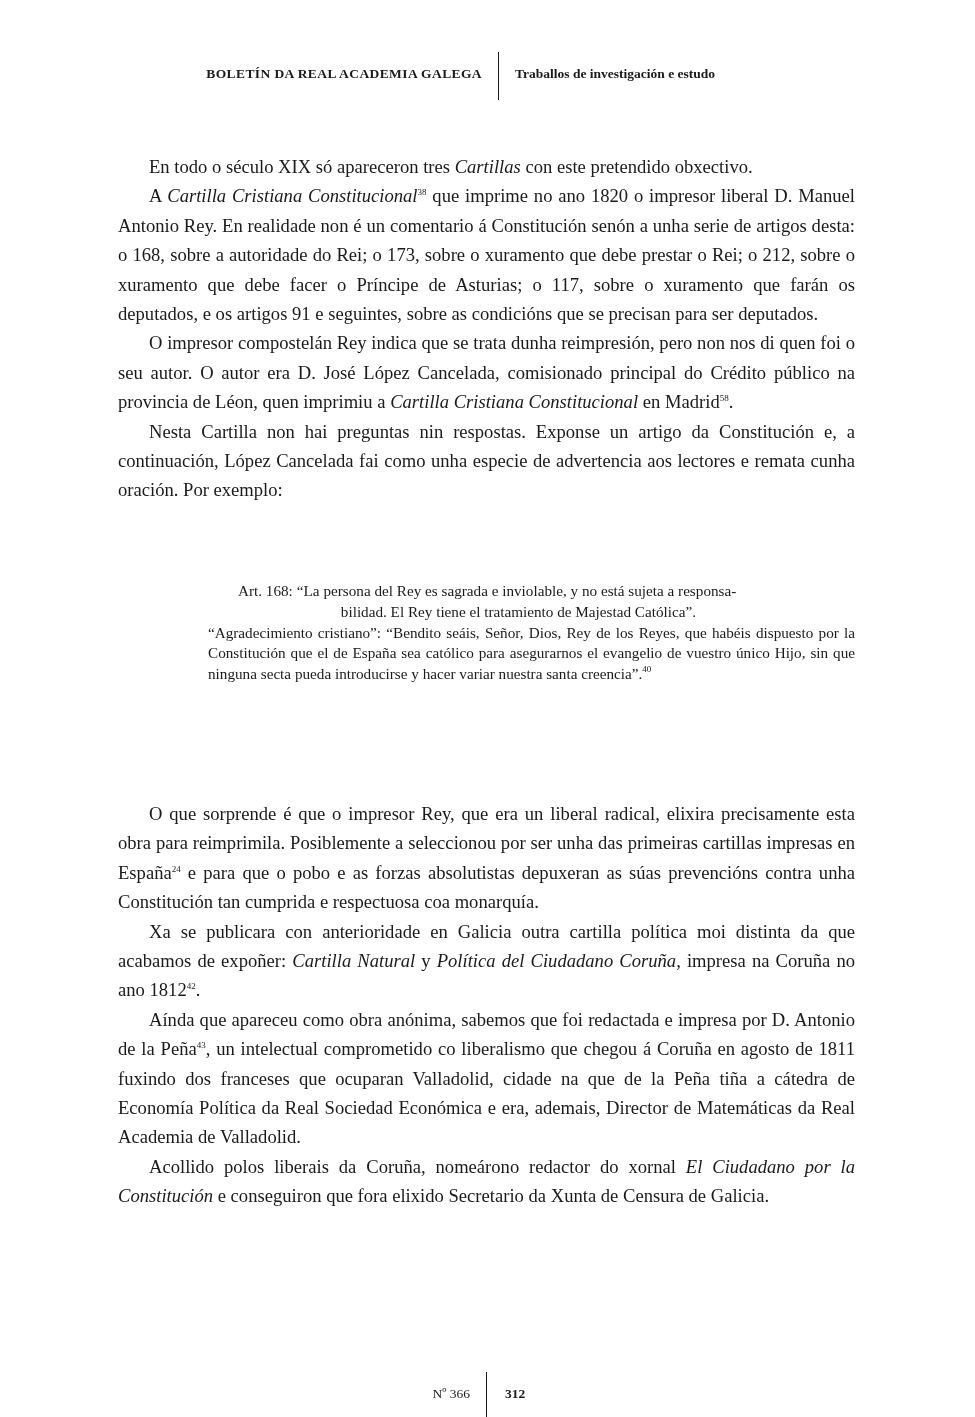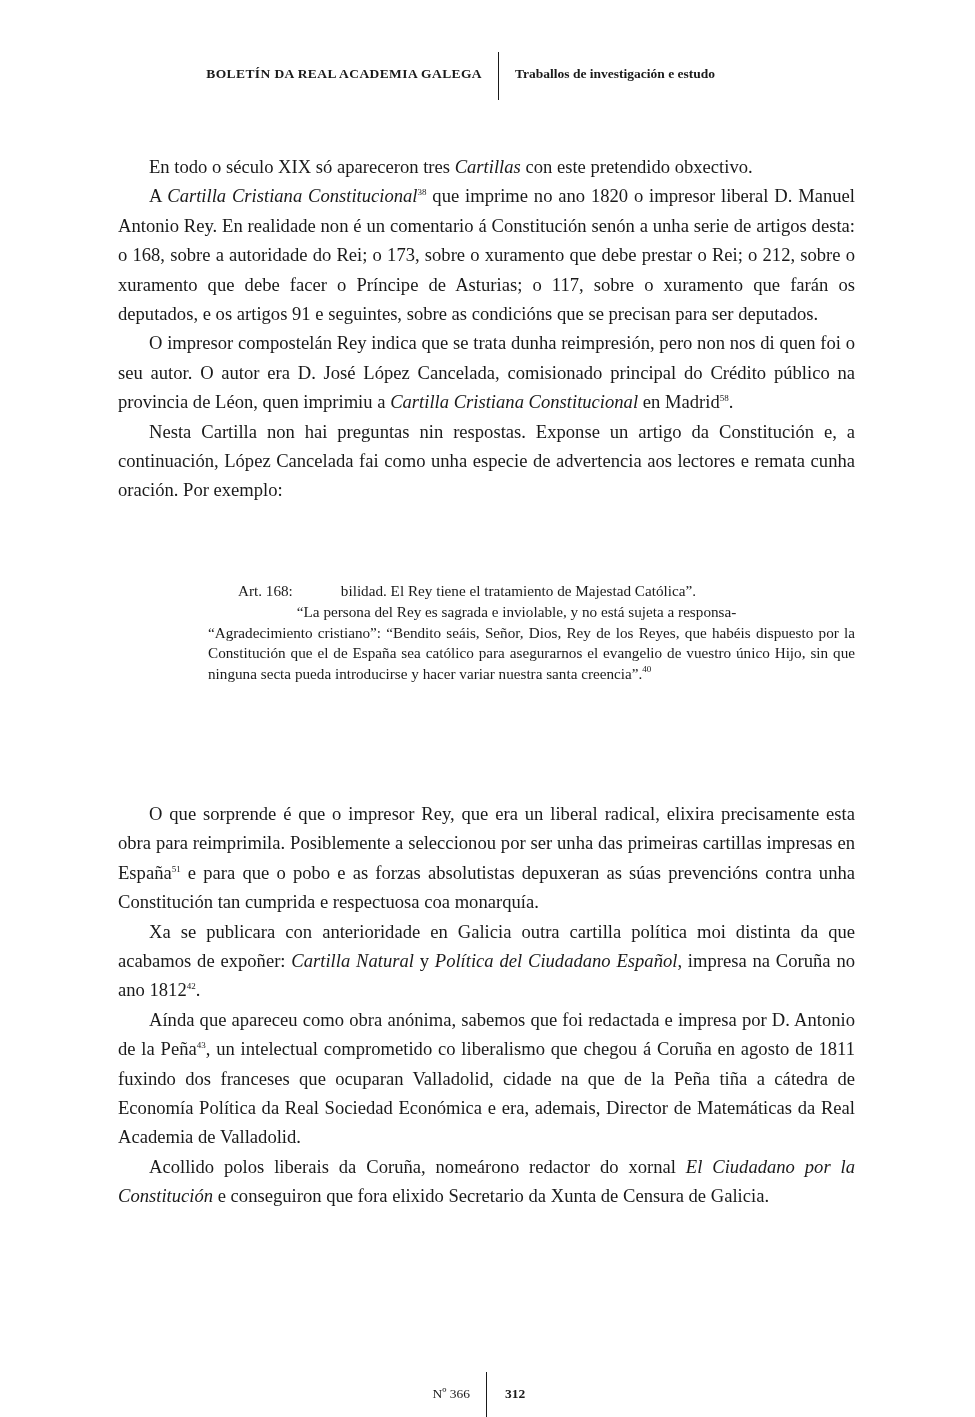--- a/index.html
+++ b/index.html
@@ -69,30 +69,30 @@
     <p>En todo o século XIX só apareceron tres <i>Cartillas</i> con este pretendido obxectivo.</p>
     <p>A <i>Cartilla Cristiana Constitucional</i><sup>38</sup> que imprime no ano 1820 o impresor liberal D. Manuel Antonio Rey. En realidade non é un comentario á Constitución senón a unha serie de artigos desta: o 168, sobre a autoridade do Rei; o 173, sobre o xuramento que debe prestar o Rei; o 212, sobre o xuramento que debe facer o Príncipe de Asturias; o 117, sobre o xuramento que farán os deputados, e os artigos 91 e seguintes, sobre as condicións que se precisan para ser deputados.</p>
     <p>O impresor compostelán Rey indica que se trata dunha reimpresión, pero non nos di quen foi o seu autor. O autor era D. José López Cancelada, comisionado principal do Crédito público na provincia de Léon, quen imprimiu a <i>Cartilla Cristiana Constitucional</i> en Madrid<sup>58</sup>.</p>
     <p>Nesta Cartilla non hai preguntas nin respostas. Exponse un artigo da Constitución e, a continuación, López Cancelada fai como unha especie de advertencia aos lectores e remata cunha oración. Por exemplo:</p>
   </div>
 
 <div class="quote">
   <div class="q-art">
     <span class="art-label">Art. 168:</span>
     <span class="art-body">
+      <span class="cont">“La persona del Rey es sagrada e inviolable, y no está sujeta a responsa-</span>
       <span class="cont" style="padding-left:44px">bilidad. El Rey tiene el tratamiento de Majestad Católica”.</span>
-      <span class="cont">“La persona del Rey es sagrada e inviolable, y no está sujeta a responsa-</span>
     </span>
   </div>
   <p><span>“Agradecimiento cristiano”: “Bendito seáis, Señor, Dios, Rey de los Reyes, que habéis dispuesto por la Constitución que el de España sea católico para asegurarnos el evangelio de vuestro único Hijo, sin que ninguna secta pueda introducirse y hacer variar nuestra santa creencia”.</span><sup>40</sup></p>
 </div>
 
 <div class="body-text-2">
-    <p>O que sorprende é que o impresor Rey, que era un liberal radical, elixira precisamente esta obra para reimprimila. Posiblemente a seleccionou por ser unha das primeiras cartillas impresas en España<sup>51</sup> e para que o pobo e as forzas absolutistas depuxeran as súas prevencións contra unha Constitución tan cumprida e respectuosa coa monarquía.</p>
-    <p>Xa se publicara con anterioridade en Galicia outra cartilla política moi distinta da que acabamos de expoñer: <i>Cartilla Natural</i> y <i>Política del Ciudadano Español</i>, impresa na Coruña no ano 1812<sup>42</sup>.</p>
+    <p>O que sorprende é que o impresor Rey, que era un liberal radical, elixira precisamente esta obra para reimprimila. Posiblemente a seleccionou por ser unha das primeiras cartillas impresas en España<sup>24</sup> e para que o pobo e as forzas absolutistas depuxeran as súas prevencións contra unha Constitución tan cumprida e respectuosa coa monarquía.</p>
+    <p>Xa se publicara con anterioridade en Galicia outra cartilla política moi distinta da que acabamos de expoñer: <i>Cartilla Natural</i> y <i>Política del Ciudadano Coruña</i>, impresa na Coruña no ano 1812<sup>42</sup>.</p>
     <p>Aínda que apareceu como obra anónima, sabemos que foi redactada e impresa por D. Antonio de la Peña<sup>43</sup>, un intelectual comprometido co liberalismo que chegou á Coruña en agosto de 1811 fuxindo dos franceses que ocuparan Valladolid, cidade na que de la Peña tiña a cátedra de Economía Política da Real Sociedad Económica e era, ademais, Director de Matemáticas da Real Academia de Valladolid.</p>
     <p>Acollido polos liberais da Coruña, nomeárono redactor do xornal <i>El Ciudadano por la Constitución</i> e conseguiron que fora elixido Secretario da Xunta de Censura de Galicia.</p>
   </div>
 
 <div class="footer">
   <span class="left">Nº 366</span>
   <span class="divider"></span>
   <span class="right">312</span>
 </div>
 

